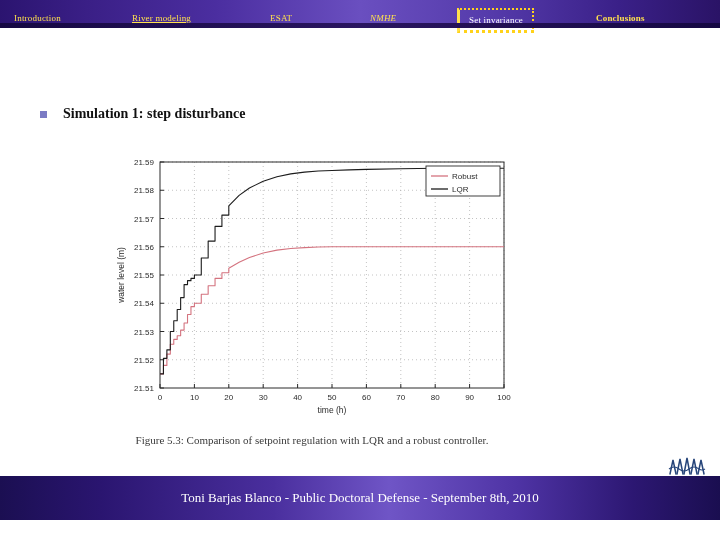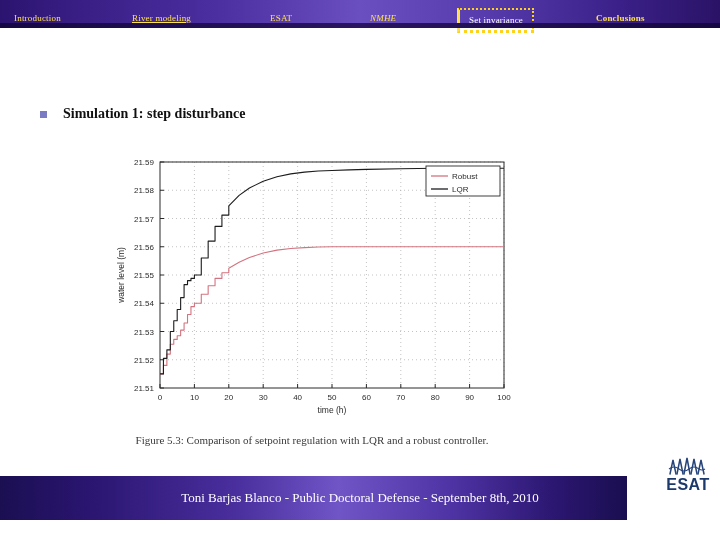--- a/index.html
+++ b/index.html
@@ -126,21 +126,21 @@
     font-family: "Liberation Sans", sans-serif;
     font-size: 16px;
     font-weight: 700;
     letter-spacing: 0.5px;
   }
 
   
   #footer {
     position: absolute;
     left: 0; top: 476px;
-    width: 627px; height: 44px;
+    width: 720px; height: 44px;
     background: linear-gradient(to right,
         #1b0f52 0%, #2a1570 14%, #4a2f9e 38%, #6f55c6 54%,
         #4e33a4 72%, #2c1772 88%, #1a0e50 100%);
   }
   #footer-text {
     position: absolute;
     left: 0; top: 0;
     width: 720px; height: 44px;
     display: flex;
     align-items: center;

